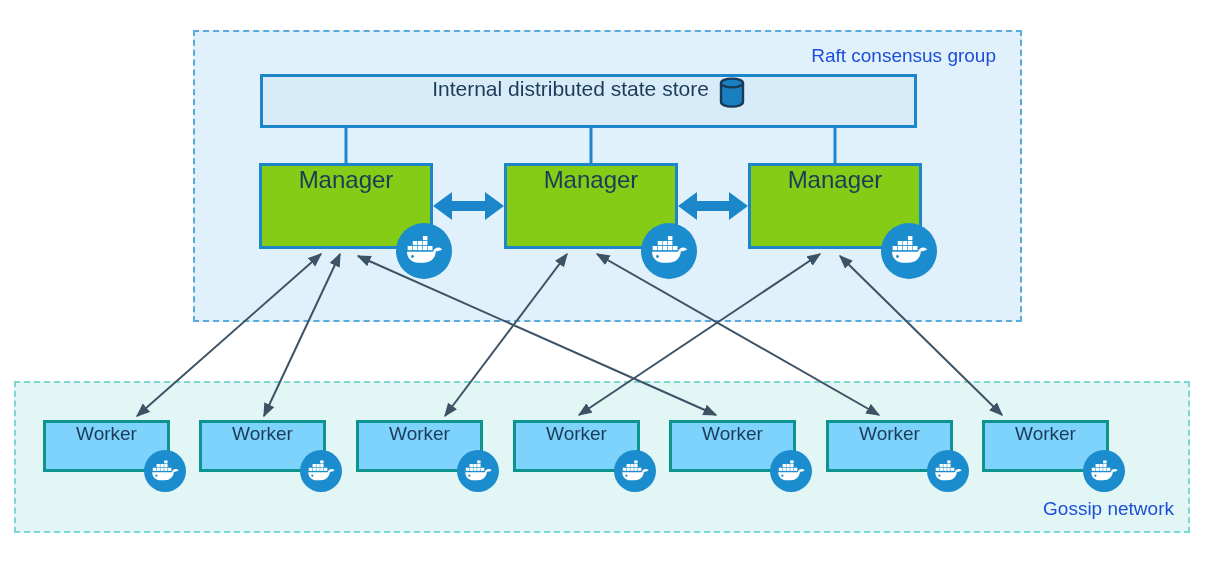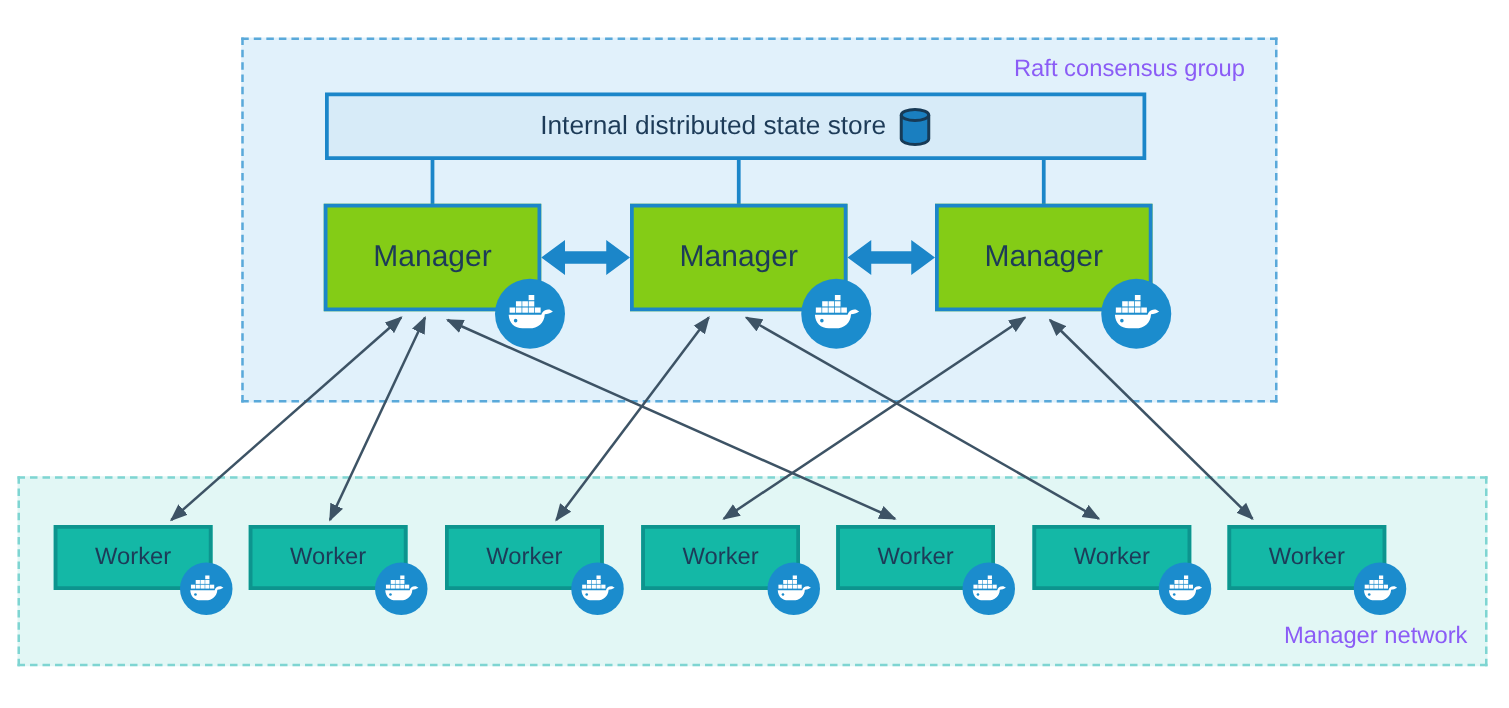--- a/index.html
+++ b/index.html
@@ -9,40 +9,40 @@
   .region{position:absolute;box-sizing:border-box;}
   .raft-region{
     left:193px;top:30px;width:829px;height:292px;
     background:#e1f1fb;border:2px dashed #5aa9da;
   }
   .gossip-region{
     left:14px;top:381px;width:1176px;height:152px;
     background:#e2f7f5;border:2px dashed #7fd5d2;
   }
   .region-label{
-    position:absolute;color:#8b5cf6;font-size:19px;white-space:nowrap;
+    position:absolute;color:#1d4ed8;font-size:19px;white-space:nowrap;
   }
   .raft-label{top:13px;right:24px;}
   .gossip-label{bottom:11px;right:14px;}
 
   .connector-layer{position:absolute;left:0;top:0;width:1207px;height:566px;}
 
-  .box{position:absolute;box-sizing:border-box;display:flex;align-items:center;justify-content:center;color:#1d3b58;}
+  .box{position:absolute;box-sizing:border-box;display:flex;justify-content:center;color:#1d3b58;}
   .store-box{
     left:260px;top:74px;width:657px;height:54px;
     background:#d7ebf8;border:3px solid #1b86c9;font-size:21px;gap:10px;
   }
   .manager-box{
     top:163px;width:174px;height:86px;
     background:#84cc16;border:3px solid #1b86c9;font-size:24px;
   }
   .m1{left:259px;} .m2{left:504px;} .m3{left:748px;}
   .worker-box{
     top:420px;width:127px;height:52px;
-    background:#14b8a6;border:3px solid #0d948e;font-size:19px;
+    background:#7dd3fc;border:3px solid #0d948e;font-size:19px;
   }
   .w1{left:43px;} .w2{left:199px;} .w3{left:356px;} .w4{left:513px;}
   .w5{left:669px;} .w6{left:826px;} .w7{left:982px;}
 
   .docker-badge{
     position:absolute;border-radius:50%;background:#1b8ccd;
     display:flex;align-items:center;justify-content:center;
   }
   .docker-lg{width:56px;height:56px;}
   .docker-sm{width:42px;height:42px;}
@@ -58,21 +58,21 @@
 </head>
 <body>
 
 <div class="canvas">
 
   <div class="region raft-region">
     <div class="region-label raft-label">Raft consensus group</div>
   </div>
 
   <div class="region gossip-region">
-    <div class="region-label gossip-label">Manager network</div>
+    <div class="region-label gossip-label">Gossip network</div>
   </div>
 
   <svg class="connector-layer" viewBox="0 0 1207 566" xmlns="http://www.w3.org/2000/svg">
     <defs>
       <marker id="ah" viewBox="0 0 10 8" refX="9" refY="4" markerWidth="7" markerHeight="6" orient="auto-start-reverse">
         <path d="M0 0 L10 4 L0 8 Z" fill="#3d5365"></path>
       </marker>
     </defs>
 
     <g stroke="#1b86c9" stroke-width="3">

